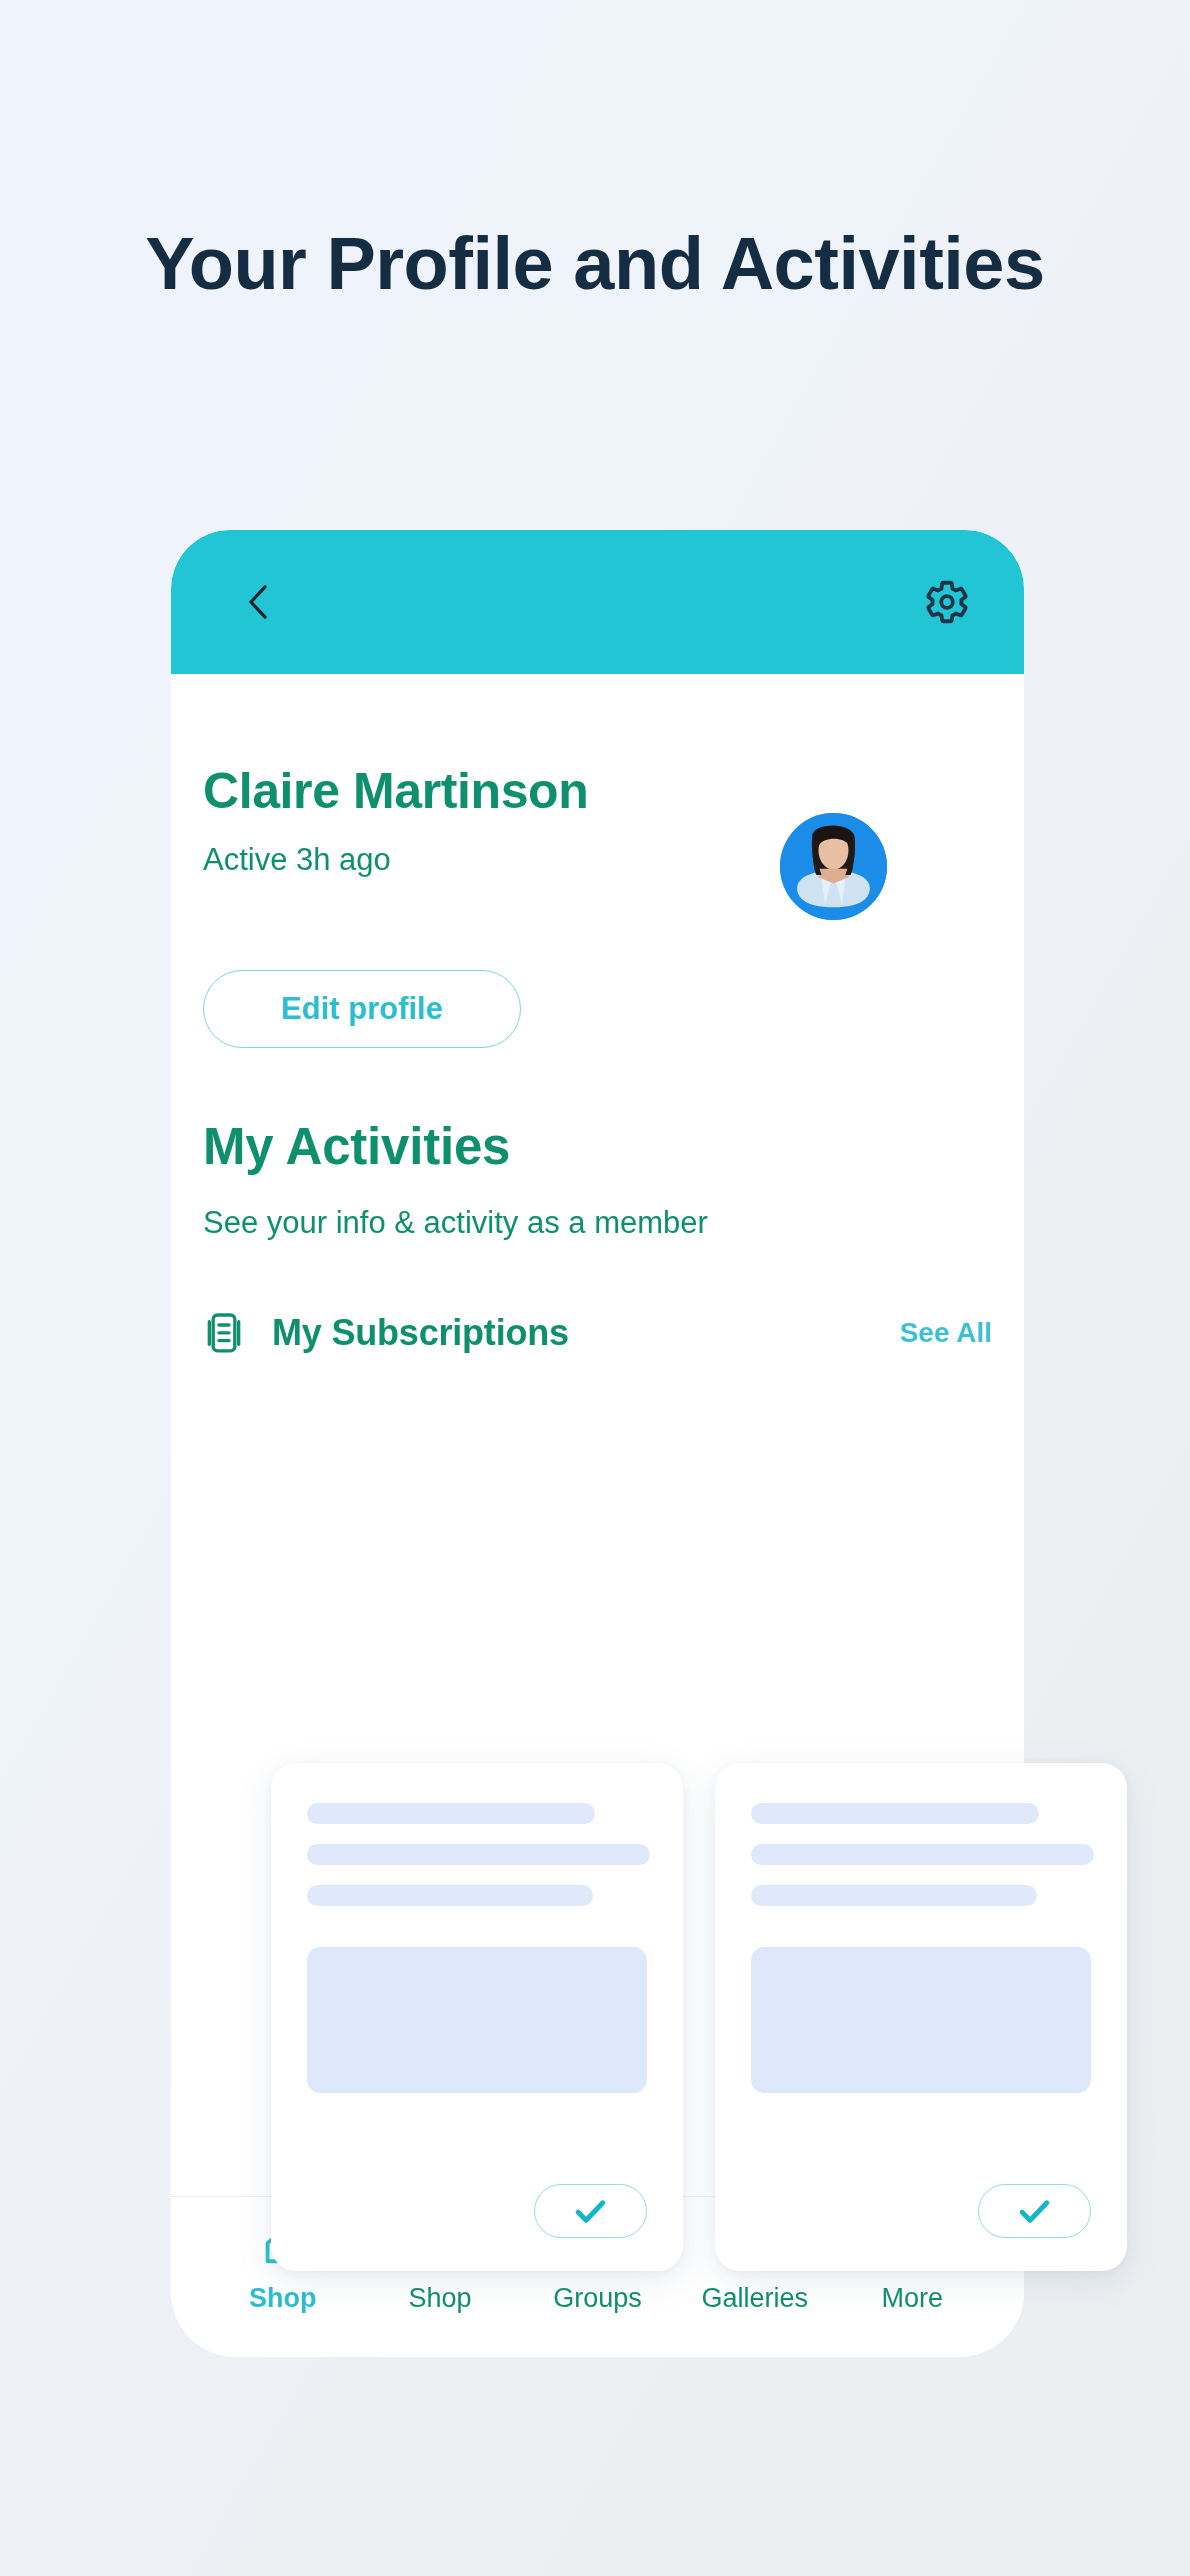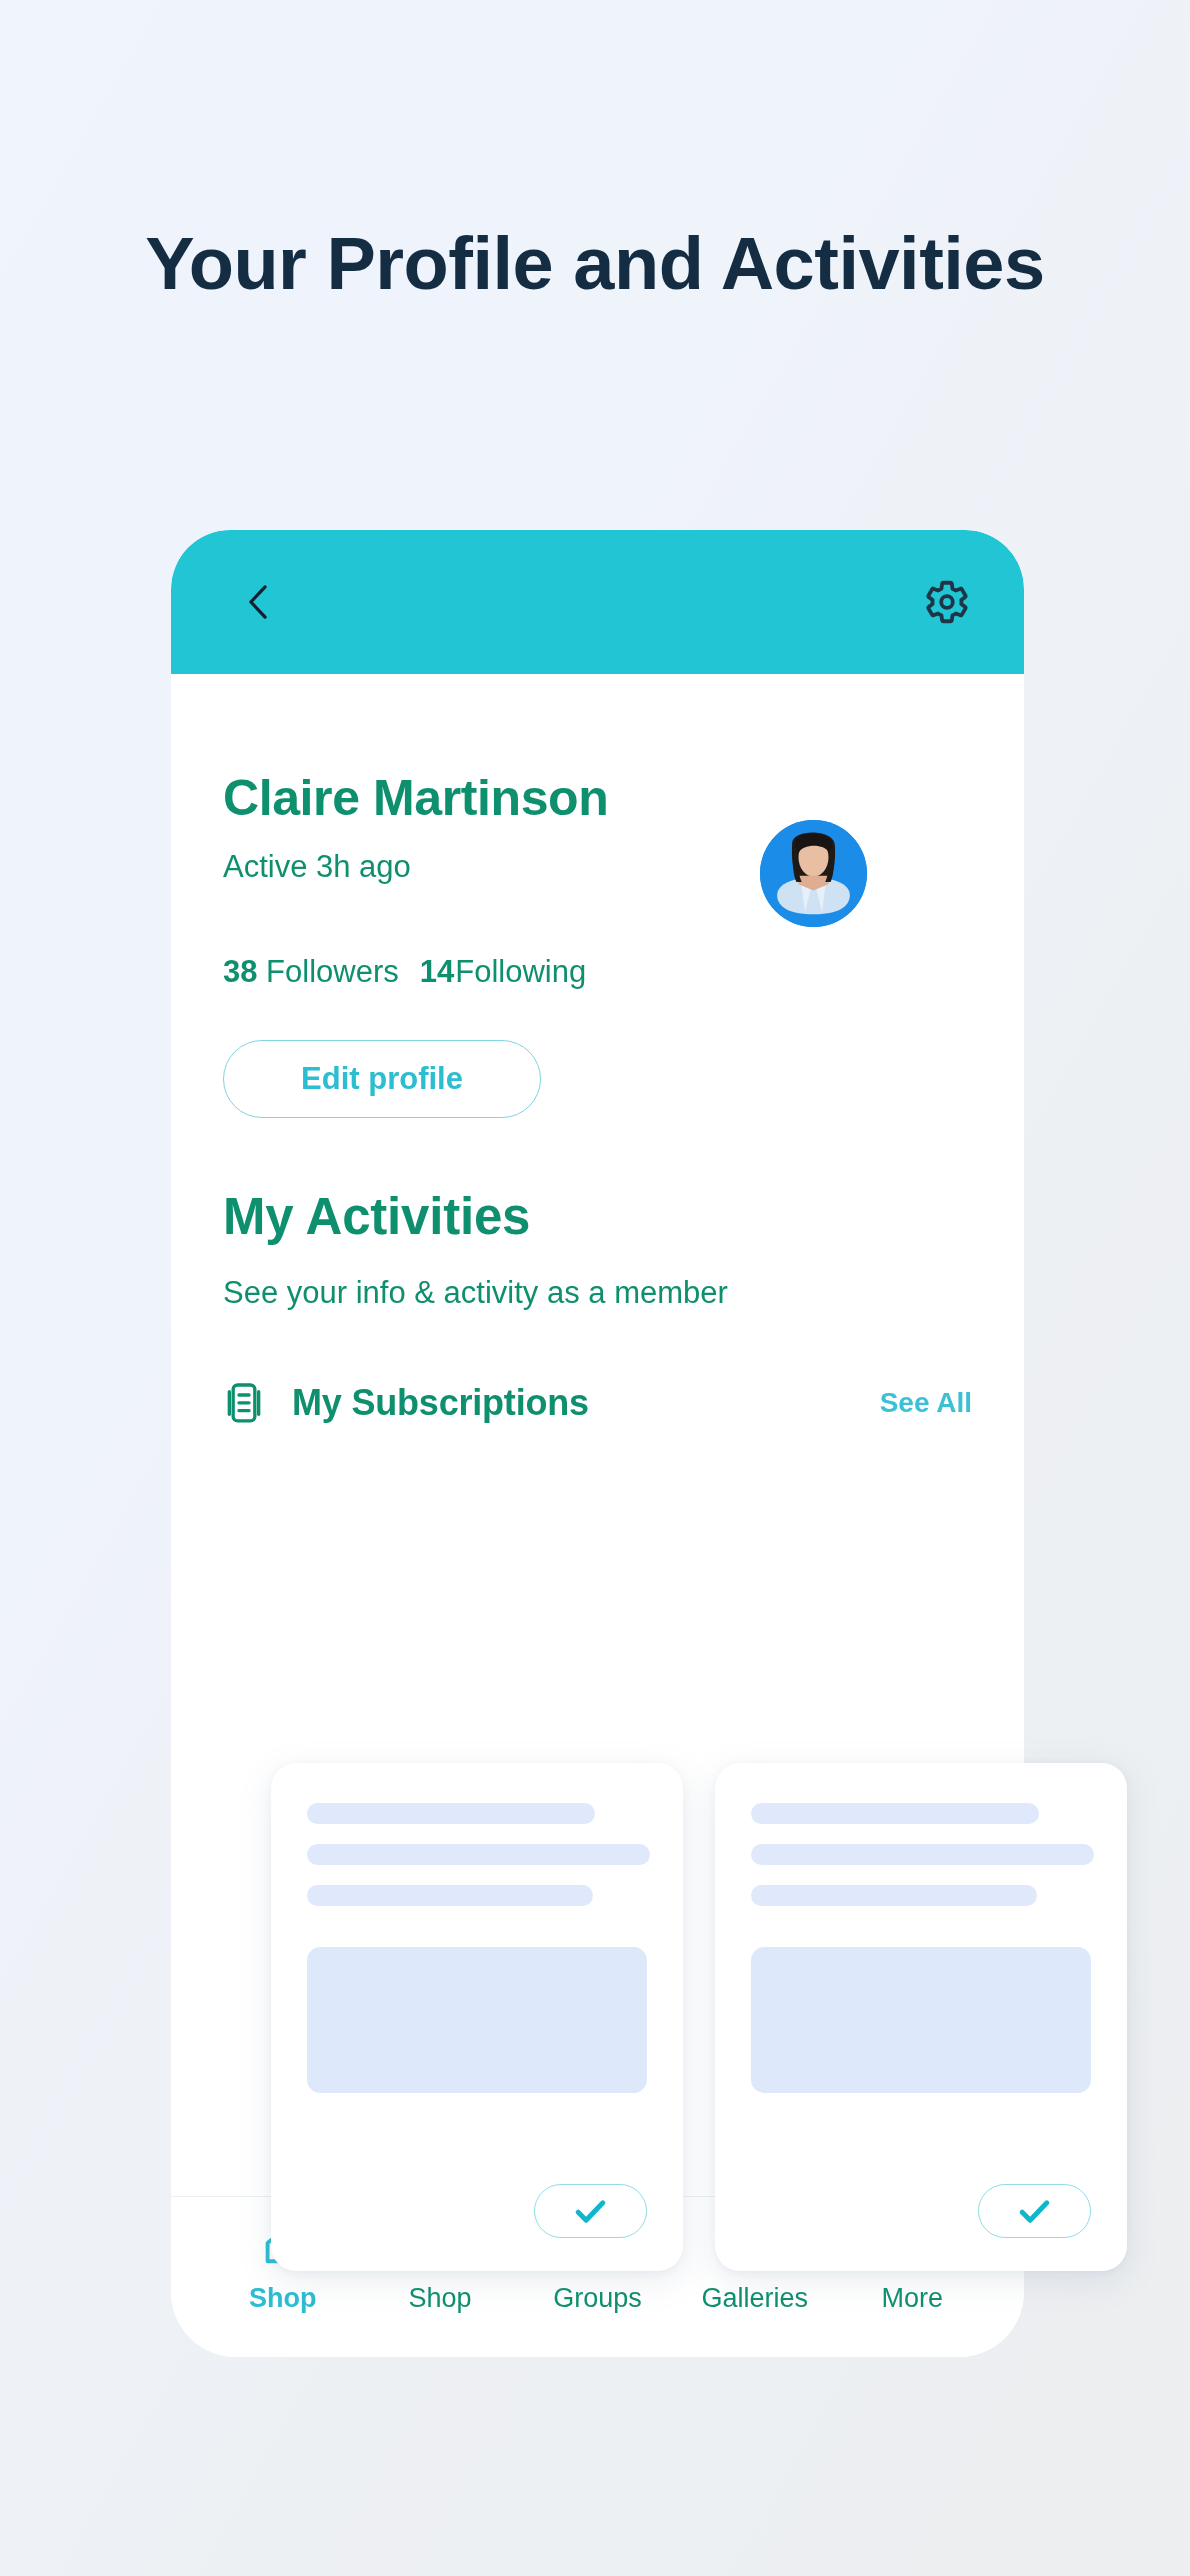--- a/index.html
+++ b/index.html
@@ -78,26 +78,26 @@
     height: 54px;
     display: flex;
     align-items: center;
     justify-content: center;
     cursor: pointer;
   }
 
   
   .content {
     position: absolute;
-    top: 156px;
+    top: 149px;
     left: 0;
     width: 853px;
     bottom: 0;
     background: #fff;
-    padding: 0 52px;
+    padding: 0 32px;
   }
 
   
   .profile-row {
     display: flex;
     align-items: flex-start;
     justify-content: space-between;
     padding-top: 84px;
   }
   .profile-text { flex: 1; }
@@ -329,30 +329,20 @@
             <path d="M30 22 C30 8 70 8 70 24 C71 42 68 54 62 58 L38 58 C32 54 29 42 30 22 Z" fill="#201a17"></path>
             <ellipse cx="50" cy="35" rx="14" ry="18" fill="#e8bfa3"></ellipse>
             <path d="M36 52 L64 52 L64 60 L50 66 L36 60 Z" fill="#dfae92"></path>
             <path d="M33 20 C36 10 64 10 67 22 C68 28 66 31 64 30 C60 22 40 22 36 31 C34 32 32 28 33 20 Z" fill="#1a1412"></path>
             <path d="M32 26 C30 40 31 52 34 58 L39 58 C35 48 34 36 35 26 Z" fill="#201a17"></path>
             <path d="M68 26 C70 40 69 52 66 58 L61 58 C65 48 66 36 65 26 Z" fill="#201a17"></path>
           </svg>
         </div>
       </div>
 
-      <div class="stats-row">
-        <div class="stat">
-          <span class="stat-num">38</span>
-          <span class="stat-label">Followers</span>
-        </div>
-        <div class="stat tight">
-          <span class="stat-num">14</span>
-          <span class="stat-label">Following</span>
-        </div>
-      </div>
 
       <div class="edit-profile">Edit profile</div>
 
       <div class="activities-title">My Activities</div>
       <div class="activities-sub">See your info &amp; activity as a member</div>
 
       <div class="subs-row">
         <div class="subs-icon">
           <svg width="40" height="44" viewBox="0 0 24 26" fill="none">
             <rect x="5.5" y="2.2" width="13" height="21.5" rx="2.6" stroke="#0e8f6e" stroke-width="2"></rect>

